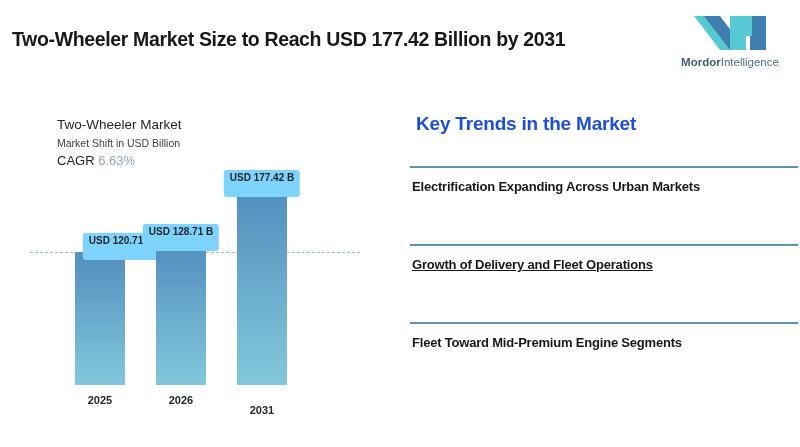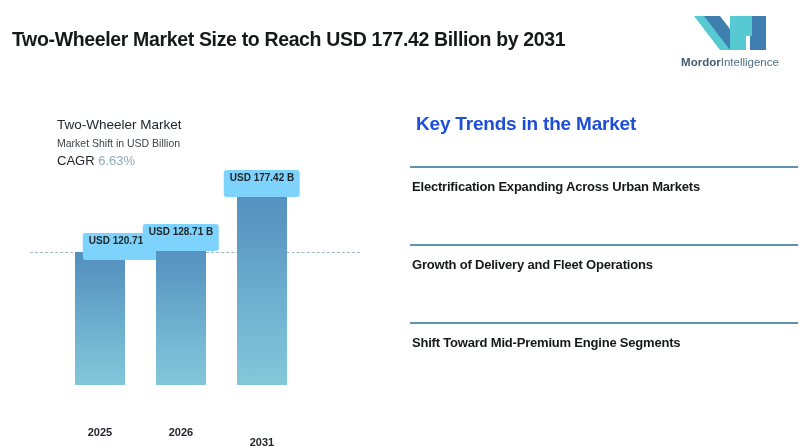--- a/index.html
+++ b/index.html
@@ -63,21 +63,21 @@
     position:absolute;
     background:#7dd3fc;
     border-radius:3px;
     padding:3px 6px 14px 6px;
     font-size:10px; font-weight:bold; color:#23272b;
     white-space:nowrap; line-height:1;
   }
   .xtick {
     position:absolute;
     font-size:11px; font-weight:bold; color:#23272b;
-    text-align:center; white-space:nowrap;margin-top:32px;
+    text-align:center; white-space:nowrap;
   }
 
   
   .trends { position:absolute; left:398px; top:92px; width:402px; height:355px; }
   .trends-title {
     position:absolute; left:18px; top:21px;
     font-size:19px; font-weight:bold; color:#1d4ed8;
     letter-spacing:-0.2px; white-space:nowrap;
   }
   .trend-rule {
@@ -134,19 +134,19 @@
       </div>
 
   </div>
 
   <div class="trends">
     <div class="trends-title">Key Trends in the Market</div>
     <div id="trend-list">
         <div class="trend-rule" style="top: 74px; background: rgb(94, 147, 173);"></div>
         <div class="trend-text" style="top: 87px;">Electrification Expanding Across Urban Markets</div>
         <div class="trend-rule" style="top: 152px; background: rgb(94, 147, 173);"></div>
-        <div class="trend-text" style="top: 165px;">Growth of Delivery and Fleet Operations</div>
+        <div class="trend-text" style="top: 165px; text-decoration: underline;">Growth of Delivery and Fleet Operations</div>
         <div class="trend-rule" style="top: 230px; background: rgb(94, 147, 173);"></div>
-        <div class="trend-text" style="top: 243px;">Shift Toward Mid-Premium Engine Segments</div>
+        <div class="trend-text" style="top: 243px;">Fleet Toward Mid-Premium Engine Segments</div>
       </div>
   </div>
 
 </div>
 
 </body></html>

